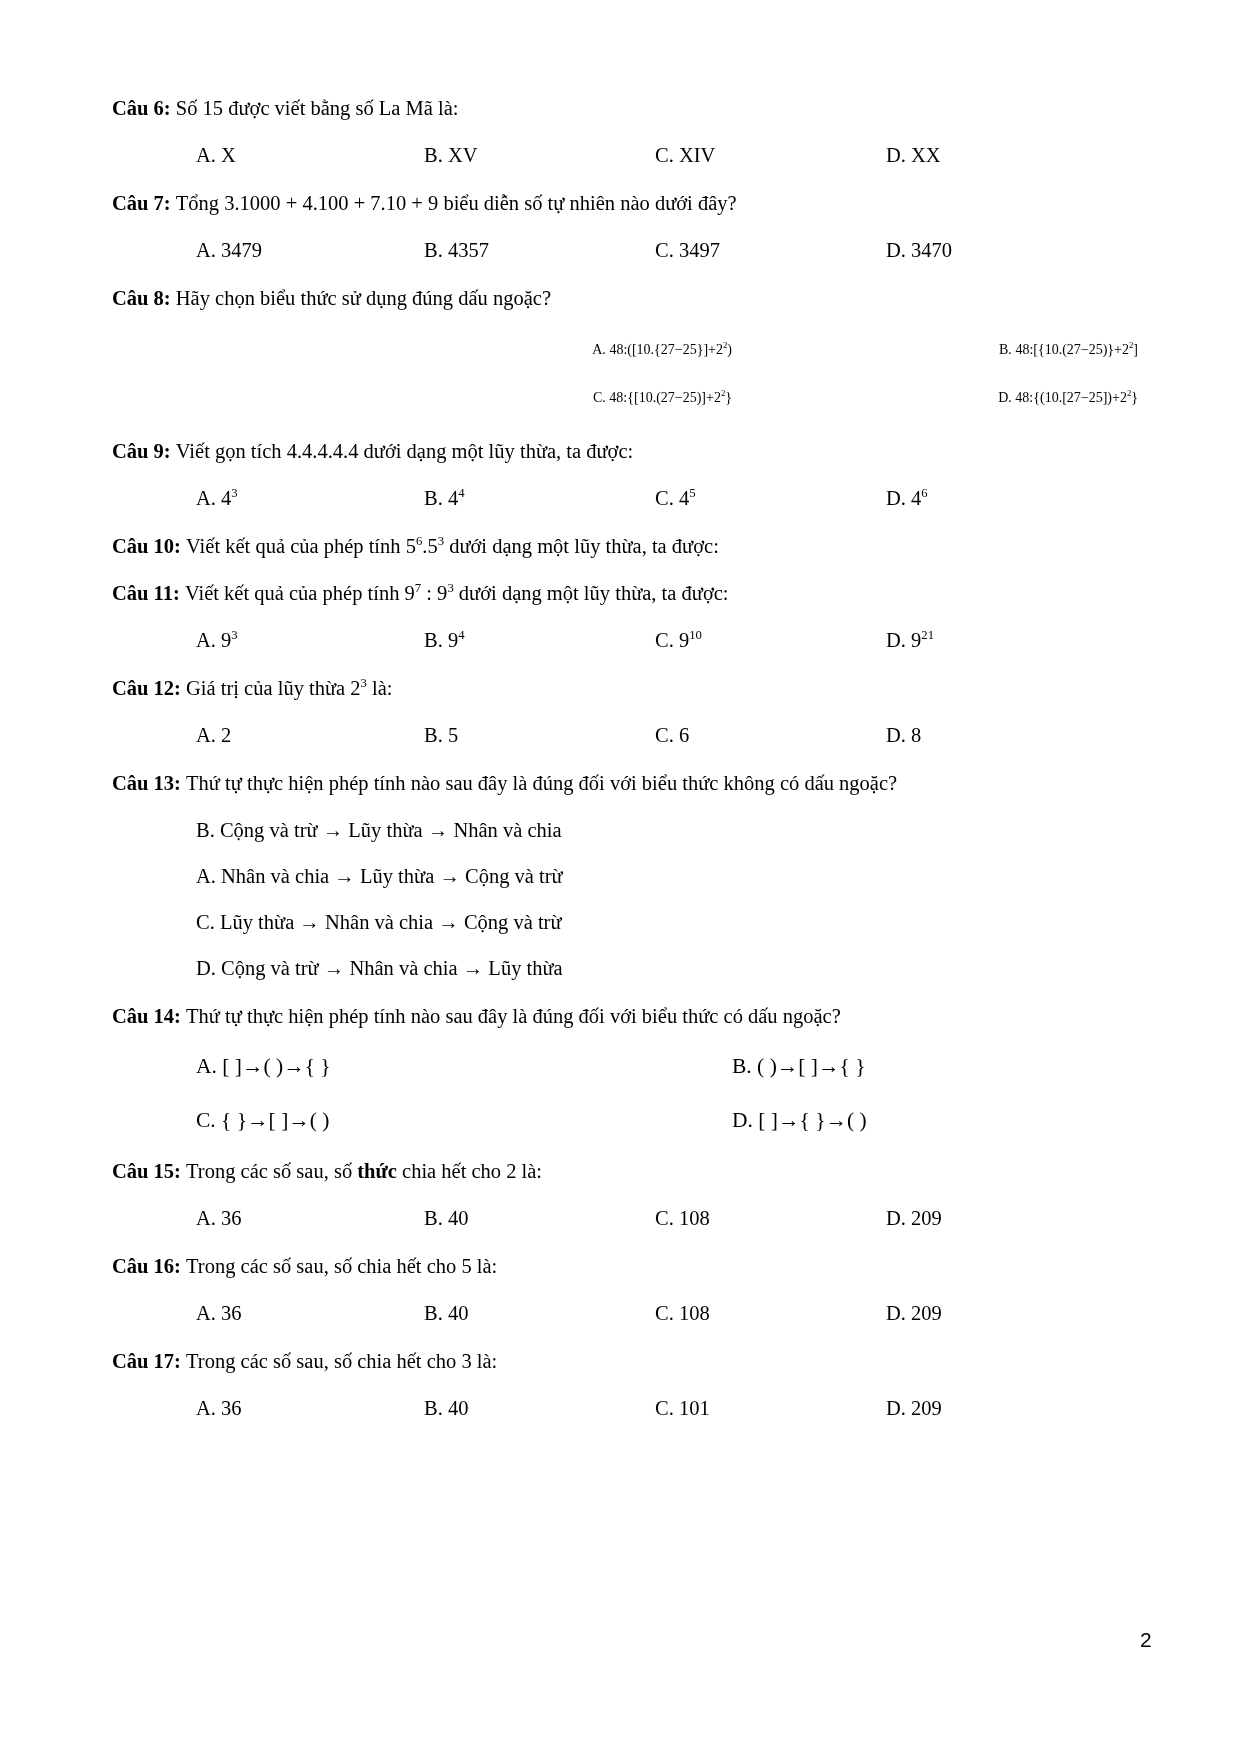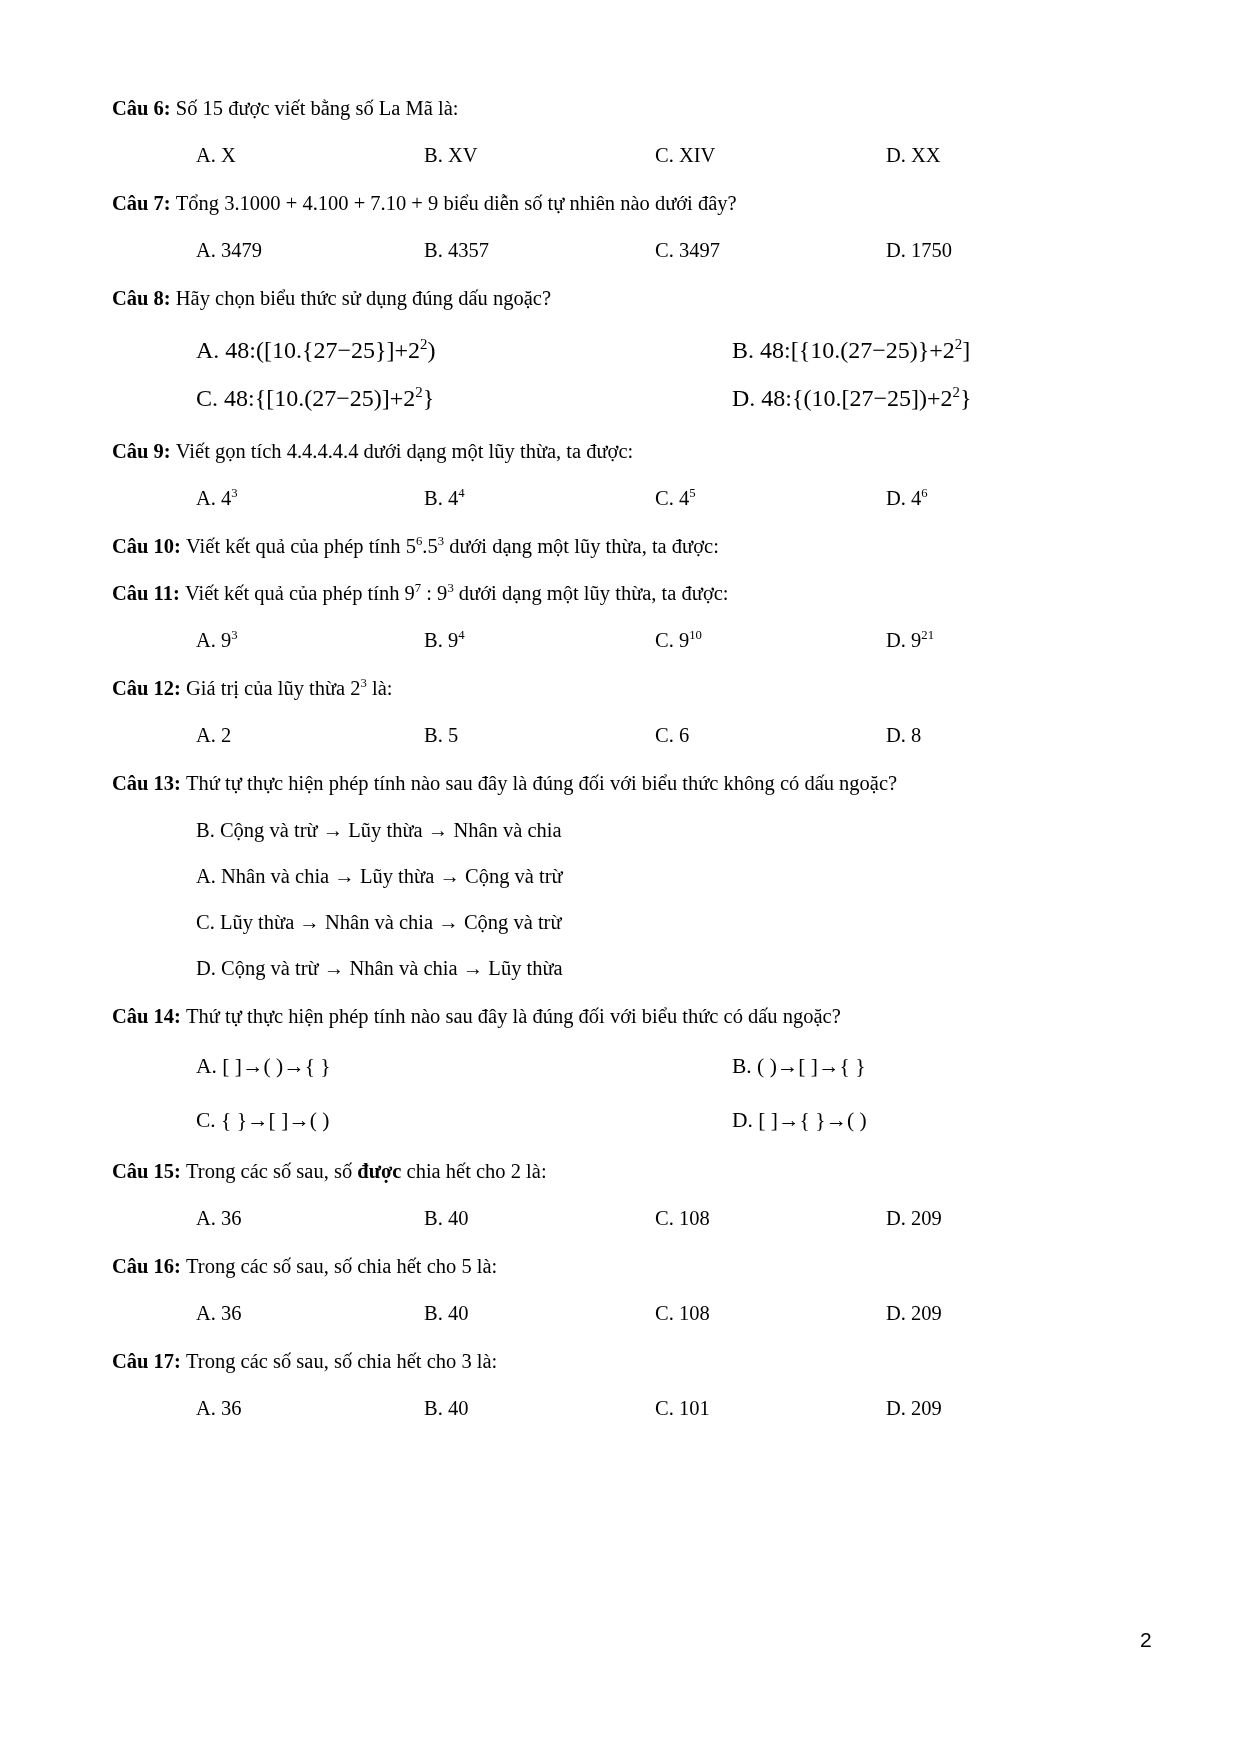--- a/index.html
+++ b/index.html
@@ -52,23 +52,24 @@
     grid-template-columns: 536px auto;
     row-gap: 14px;
   }
   .opts.stack .opt {
     margin-bottom: 16px;
   }
   .opts.stack .opt:last-child {
     margin-bottom: 0;
   }
   .opts.math {
-    font-size: 24px;
+    font-size: 14px;
     line-height: 40px;
     row-gap: 8px;
+    text-align: right;
   }
   .opts.brackets {
     font-size: 21.5px;
     line-height: 36px;
     row-gap: 18px;
   }
   .opt { white-space: nowrap; }
   .opt-label { }
   sup {
     font-size: 0.62em;
@@ -97,21 +98,21 @@
           <div class="opt"><span class="opt-label">C. </span><span>XIV</span></div>
           <div class="opt"><span class="opt-label">D. </span><span>XX</span></div>
         </div>
       </div>
       <div class="q-block">
         <div class="q-text"><span class="q-id">Câu 7: </span><span>Tổng 3.1000 + 4.100 + 7.10 + 9 biểu diễn số tự nhiên nào dưới đây?</span></div>
         <div class="opts cols4">
           <div class="opt"><span class="opt-label">A. </span><span>3479</span></div>
           <div class="opt"><span class="opt-label">B. </span><span>4357</span></div>
           <div class="opt"><span class="opt-label">C. </span><span>3497</span></div>
-          <div class="opt"><span class="opt-label">D. </span><span>1750</span></div>
+          <div class="opt"><span class="opt-label">D. </span><span>3470</span></div>
         </div>
       </div>
       <div class="q-block">
         <div class="q-text"><span class="q-id">Câu 8: </span><span>Hãy chọn biểu thức sử dụng đúng dấu ngoặc?</span></div>
         <div class="opts cols2 math">
           <div class="opt"><span class="opt-label">A. </span><span>48:([10.{27−25}]+2</span><sup>2</sup><span>)</span></div>
           <div class="opt"><span class="opt-label">B. </span><span>48:[{10.(27−25)}+2</span><sup>2</sup><span>]</span></div>
           <div class="opt"><span class="opt-label">C. </span><span>48:{[10.(27−25)]+2</span><sup>2</sup><span>}</span></div>
           <div class="opt"><span class="opt-label">D. </span><span>48:{(10.[27−25])+2</span><sup>2</sup><span>}</span></div>
         </div>
@@ -158,21 +159,21 @@
       <div class="q-block">
         <div class="q-text"><span class="q-id">Câu 14: </span><span>Thứ tự thực hiện phép tính nào sau đây là đúng đối với biểu thức có dấu ngoặc?</span></div>
         <div class="opts cols2 brackets">
           <div class="opt"><span class="opt-label">A. </span><span>[ ]→( )→{ }</span></div>
           <div class="opt"><span class="opt-label">B. </span><span>( )→[ ]→{ }</span></div>
           <div class="opt"><span class="opt-label">C. </span><span>{ }→[ ]→( )</span></div>
           <div class="opt"><span class="opt-label">D. </span><span>[ ]→{ }→( )</span></div>
         </div>
       </div>
       <div class="q-block">
-        <div class="q-text"><span class="q-id">Câu 15: </span><span>Trong các số sau, số </span><b>được</b><span> chia hết cho 2 là:</span></div>
+        <div class="q-text"><span class="q-id">Câu 15: </span><span>Trong các số sau, số </span><b>thức</b><span> chia hết cho 2 là:</span></div>
         <div class="opts cols4">
           <div class="opt"><span class="opt-label">A. </span><span>36</span></div>
           <div class="opt"><span class="opt-label">B. </span><span>40</span></div>
           <div class="opt"><span class="opt-label">C. </span><span>108</span></div>
           <div class="opt"><span class="opt-label">D. </span><span>209</span></div>
         </div>
       </div>
       <div class="q-block">
         <div class="q-text"><span class="q-id">Câu 16: </span><span>Trong các số sau, số chia hết cho 5 là:</span></div>
         <div class="opts cols4">

